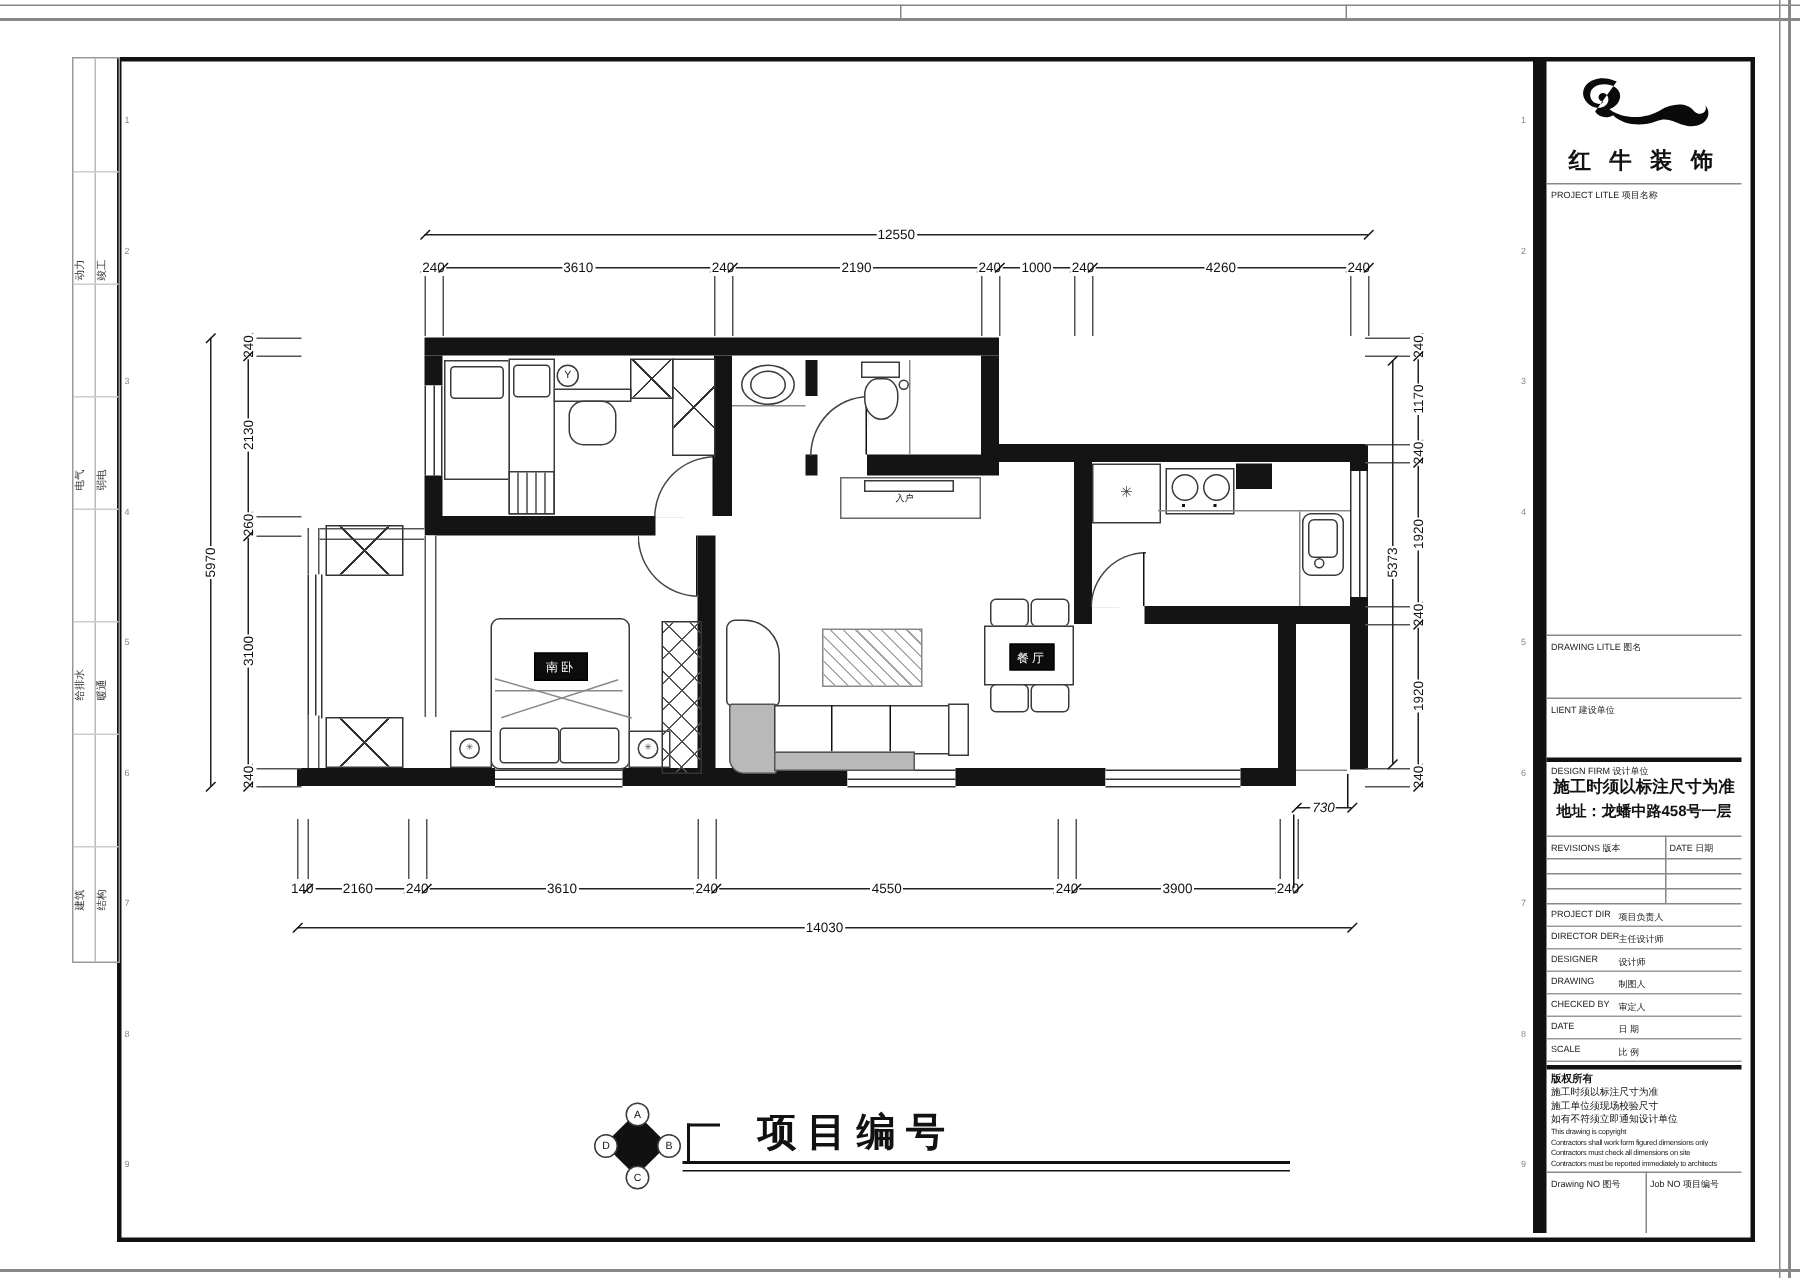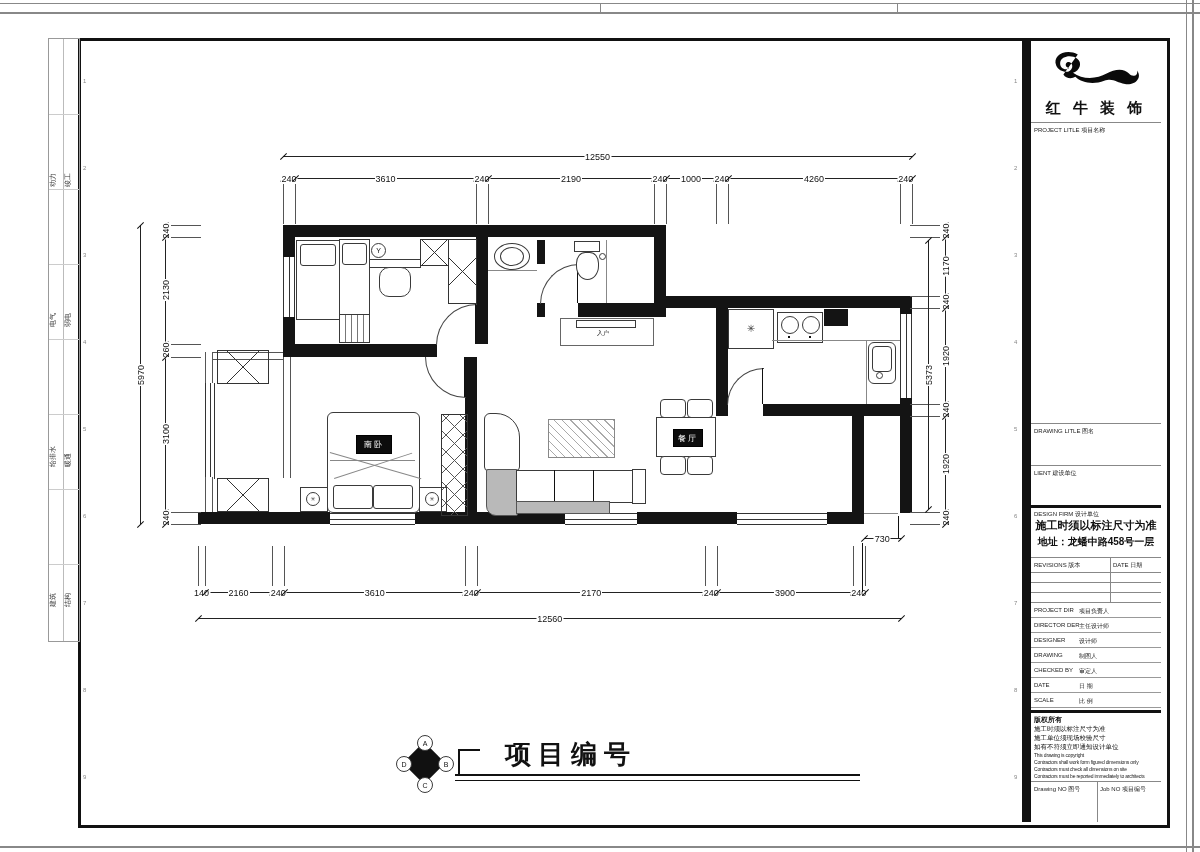--- a/index.html
+++ b/index.html
@@ -383,21 +383,21 @@
       <b class="lbl">3610</b>
     </span>
     <span class="seg" style="width: 12px;">
       <i class="tick"></i>
       <i class="ext"></i>
       <b class="lbl">240</b>
     </span>
     <span class="seg" style="width: 228.1px;">
       <i class="tick"></i>
       <i class="ext"></i>
-      <b class="lbl">2170</b>
+      <b class="lbl">4550</b>
     </span>
     <span class="seg" style="width: 12px;">
       <i class="tick"></i>
       <i class="ext"></i>
       <b class="lbl">240</b>
     </span>
     <span class="seg" style="width: 135.4px;">
       <i class="tick"></i>
       <i class="ext"></i>
       <b class="lbl">3900</b>
@@ -408,28 +408,28 @@
       <b class="lbl">240</b>
     </span>
     <span class="seg end" style="width: 0px;">
       <i class="tick"></i>
       <i class="ext"></i>
     </span>
   </div>
 <div class="dims h" style="left:198px;top:618px">
     <span class="seg" style="width: 703.3px;">
       <i class="tick"></i>
-      <b class="lbl">12560</b>
+      <b class="lbl">14030</b>
     </span>
     <span class="seg end" style="width: 0px;">
       <i class="tick"></i>
     </span>
   </div>
 <div class="dims h" style="left:864px;top:538px">
-    <span class="seg" style="width: 36.6px;">
+    <span class="seg" style="width: 36.6px; font-style: italic;">
       <i class="tick"></i>
       <b class="lbl">730</b>
     </span>
     <span class="seg end" style="width: 0px;">
       <i class="tick"></i>
     </span>
   </div>
 <div class="ln" style="left:862px;top:543px;width:1px;height:49px"></div>
 <div class="ln" style="left:898px;top:516px;width:1px;height:22px"></div>
 

